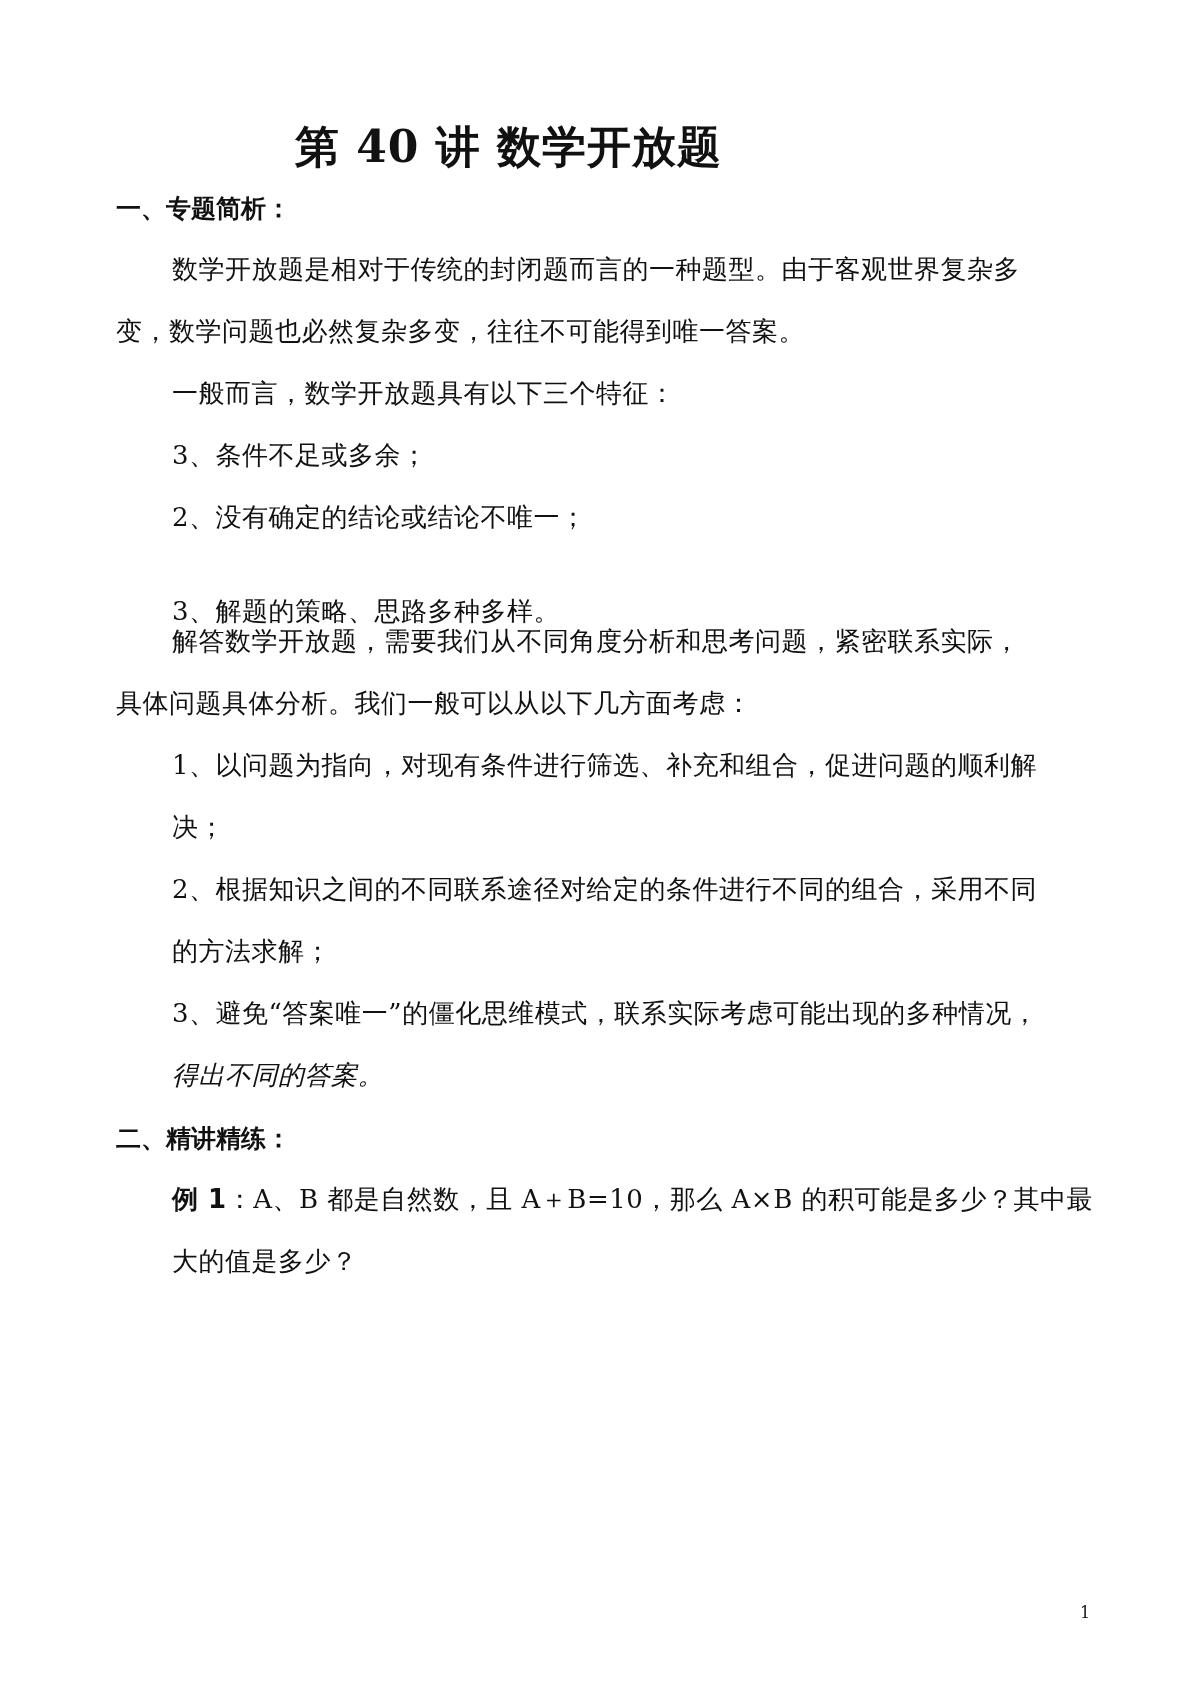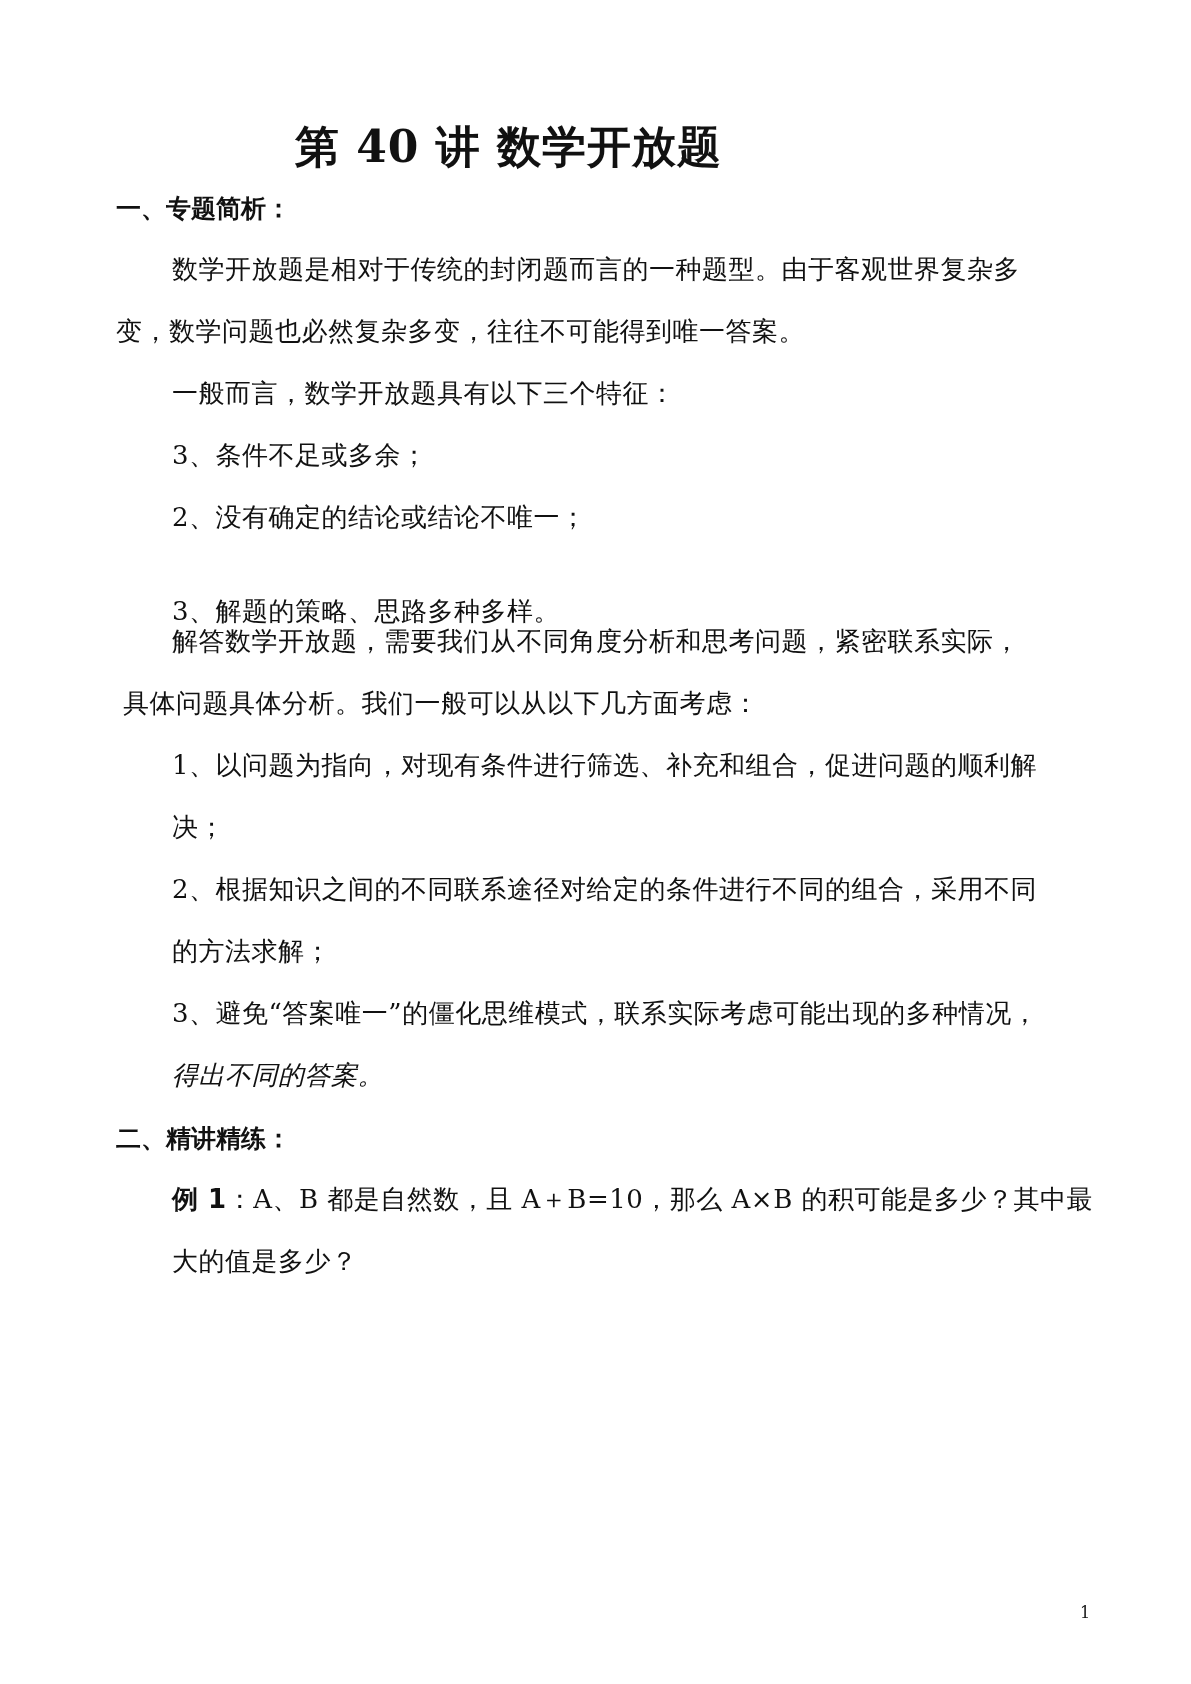--- a/index.html
+++ b/index.html
@@ -24,21 +24,21 @@
 
 <div class="p indent" style="top:252px;">数学开放题是相对于传统的封闭题而言的一种题型。由于客观世界复杂多</div>
 <div class="p flush" style="top:314px;">变，数学问题也必然复杂多变，往往不可能得到唯一答案。</div>
 
 <div class="p indent" style="top:376px;">一般而言，数学开放题具有以下三个特征：</div>
 <div class="p indent" style="top:438px;">3、条件不足或多余；</div>
 <div class="p indent" style="top:500px;">2、没有确定的结论或结论不唯一；</div>
 <div class="p indent" style="top:594px;">3、解题的策略、思路多种多样。</div>
 
 <div class="p indent" style="top:624px;">解答数学开放题，需要我们从不同角度分析和思考问题，紧密联系实际，</div>
-<div class="p flush" style="top:686px;margin-left:7px;">具体问题具体分析。我们一般可以从以下几方面考虑：</div>
+<div class="p flush" style="top:686px;">具体问题具体分析。我们一般可以从以下几方面考虑：</div>
 
 <div class="p indent" style="top:748px;">1、以问题为指向，对现有条件进行筛选、补充和组合，促进问题的顺利解</div>
 <div class="p indent" style="top:810px;">决；</div>
 <div class="p indent" style="top:872px;">2、根据知识之间的不同联系途径对给定的条件进行不同的组合，采用不同</div>
 <div class="p indent" style="top:934px;">的方法求解；</div>
 <div class="p indent" style="top:996px;">3、避免“答案唯一”的僵化思维模式，联系实际考虑可能出现的多种情况，</div>
 <div class="p indent" style="top:1058px;font-style:italic;">得出不同的答案。</div>
 
 <div class="h" style="top:1122px;">二、精讲精练：</div>
 

